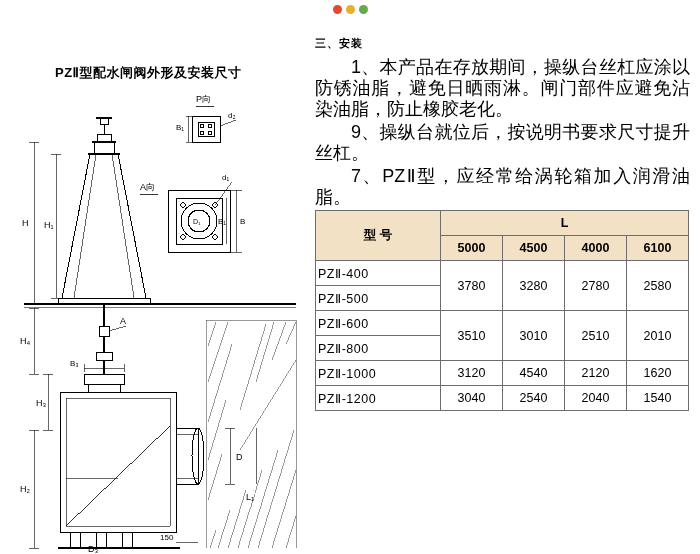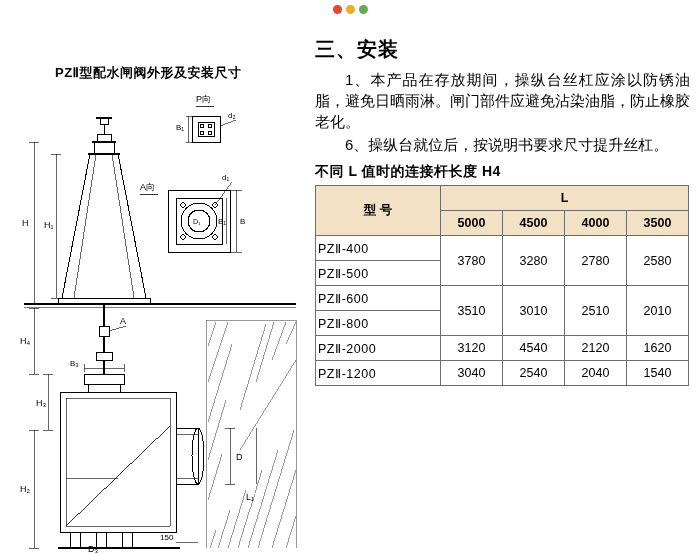--- a/index.html
+++ b/index.html
@@ -63,27 +63,27 @@
   .svg-wrap { position: absolute; left: 0; top: 0; }
 
   
   .right-panel {
     position: absolute;
     left: 315px;
     top: 36px;
     width: 375px;
   }
   .sec-title {
-    font-size: 20px;
+    font-size: 11px;
     font-weight: bold;
     margin: 0 0 6px 0;
     letter-spacing: 1px;
   }
   .para {
-    font-size: 15px;
+    font-size: 18px;
     line-height: 21px;
     margin: 0 0 2px 0;
     text-indent: 0;
     text-align: justify;
   }
   .para.indent { text-indent: 2em; }
   .sub-title {
     font-size: 14px;
     font-weight: bold;
     margin: 8px 0 4px 0;
@@ -292,35 +292,35 @@
         <line x1="256" y1="398" x2="256" y2="454" stroke-width="0.6"></line>
         <text x="246" y="470" font-size="9" fill="#000" stroke="none">L₁</text>
       </g>
     </svg>
   </div>
 
   <div class="right-panel">
     <div class="sec-title">三、安装</div>
 
     <p class="para indent">1、本产品在存放期间，操纵台丝杠应涂以防锈油脂，避免日晒雨淋。闸门部件应避免沾染油脂，防止橡胶老化。</p>
-    <p class="para indent">6、操纵台就位后，按说明书要求尺寸提升丝杠。</p>
-
-    <div class="sub-title">不同 L 值时的连接杆长度 H4</div>
+    <p class="para indent">9、操纵台就位后，按说明书要求尺寸提升丝杠。</p>
+    <p class="para indent">7、PZⅡ型，应经常给涡轮箱加入润滑油脂。</p>
+
 
     <table class="h4">
       <thead>
         <tr>
           <th class="col-model" rowspan="2">型 号</th>
           <th colspan="4">L</th>
         </tr>
         <tr>
           <th class="col-v">5000</th>
           <th class="col-v">4500</th>
           <th class="col-v">4000</th>
-          <th class="col-v">3500</th>
+          <th class="col-v">6100</th>
         </tr>
       </thead>
       <tbody>
         <tr>
           <td class="model">PZⅡ-400</td>
           <td rowspan="2">3780</td>
           <td rowspan="2">3280</td>
           <td rowspan="2">2780</td>
           <td rowspan="2">2580</td>
         </tr>
@@ -331,21 +331,21 @@
           <td class="model">PZⅡ-600</td>
           <td rowspan="2">3510</td>
           <td rowspan="2">3010</td>
           <td rowspan="2">2510</td>
           <td rowspan="2">2010</td>
         </tr>
         <tr>
           <td class="model">PZⅡ-800</td>
         </tr>
         <tr>
-          <td class="model">PZⅡ-2000</td>
+          <td class="model">PZⅡ-1000</td>
           <td>3120</td>
           <td>4540</td>
           <td>2120</td>
           <td>1620</td>
         </tr>
         <tr>
           <td class="model">PZⅡ-1200</td>
           <td>3040</td>
           <td>2540</td>
           <td>2040</td>

